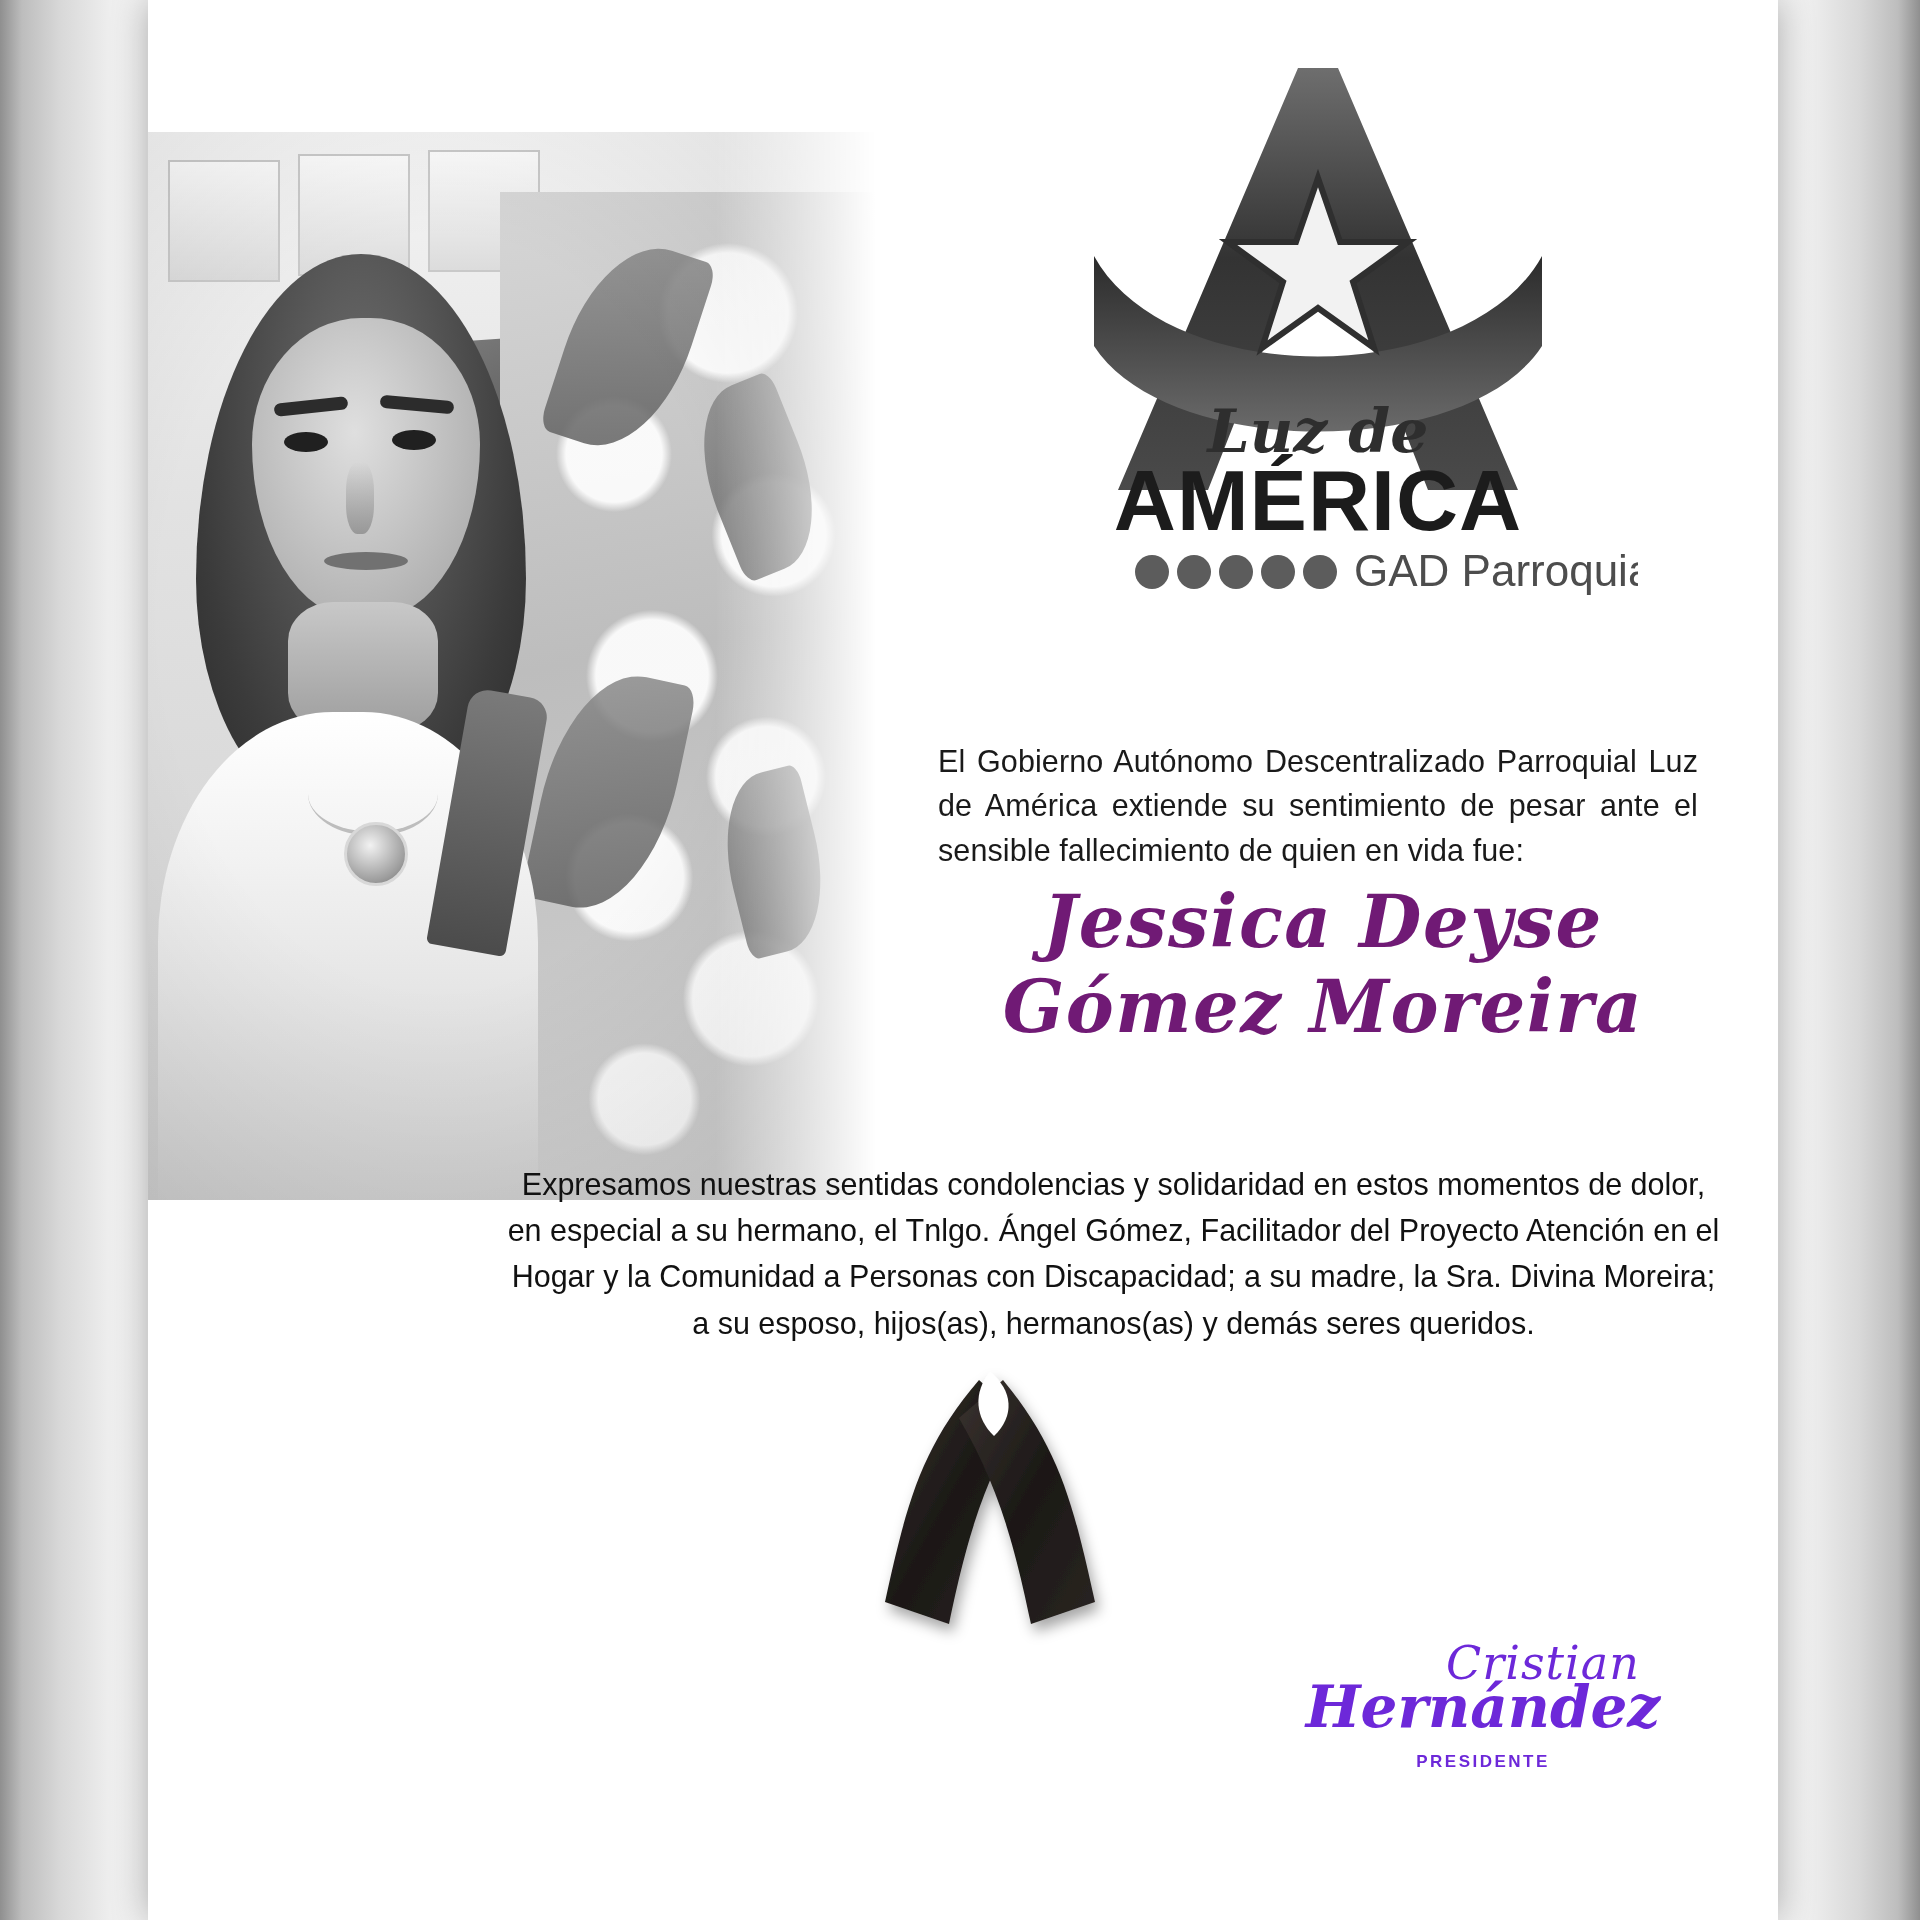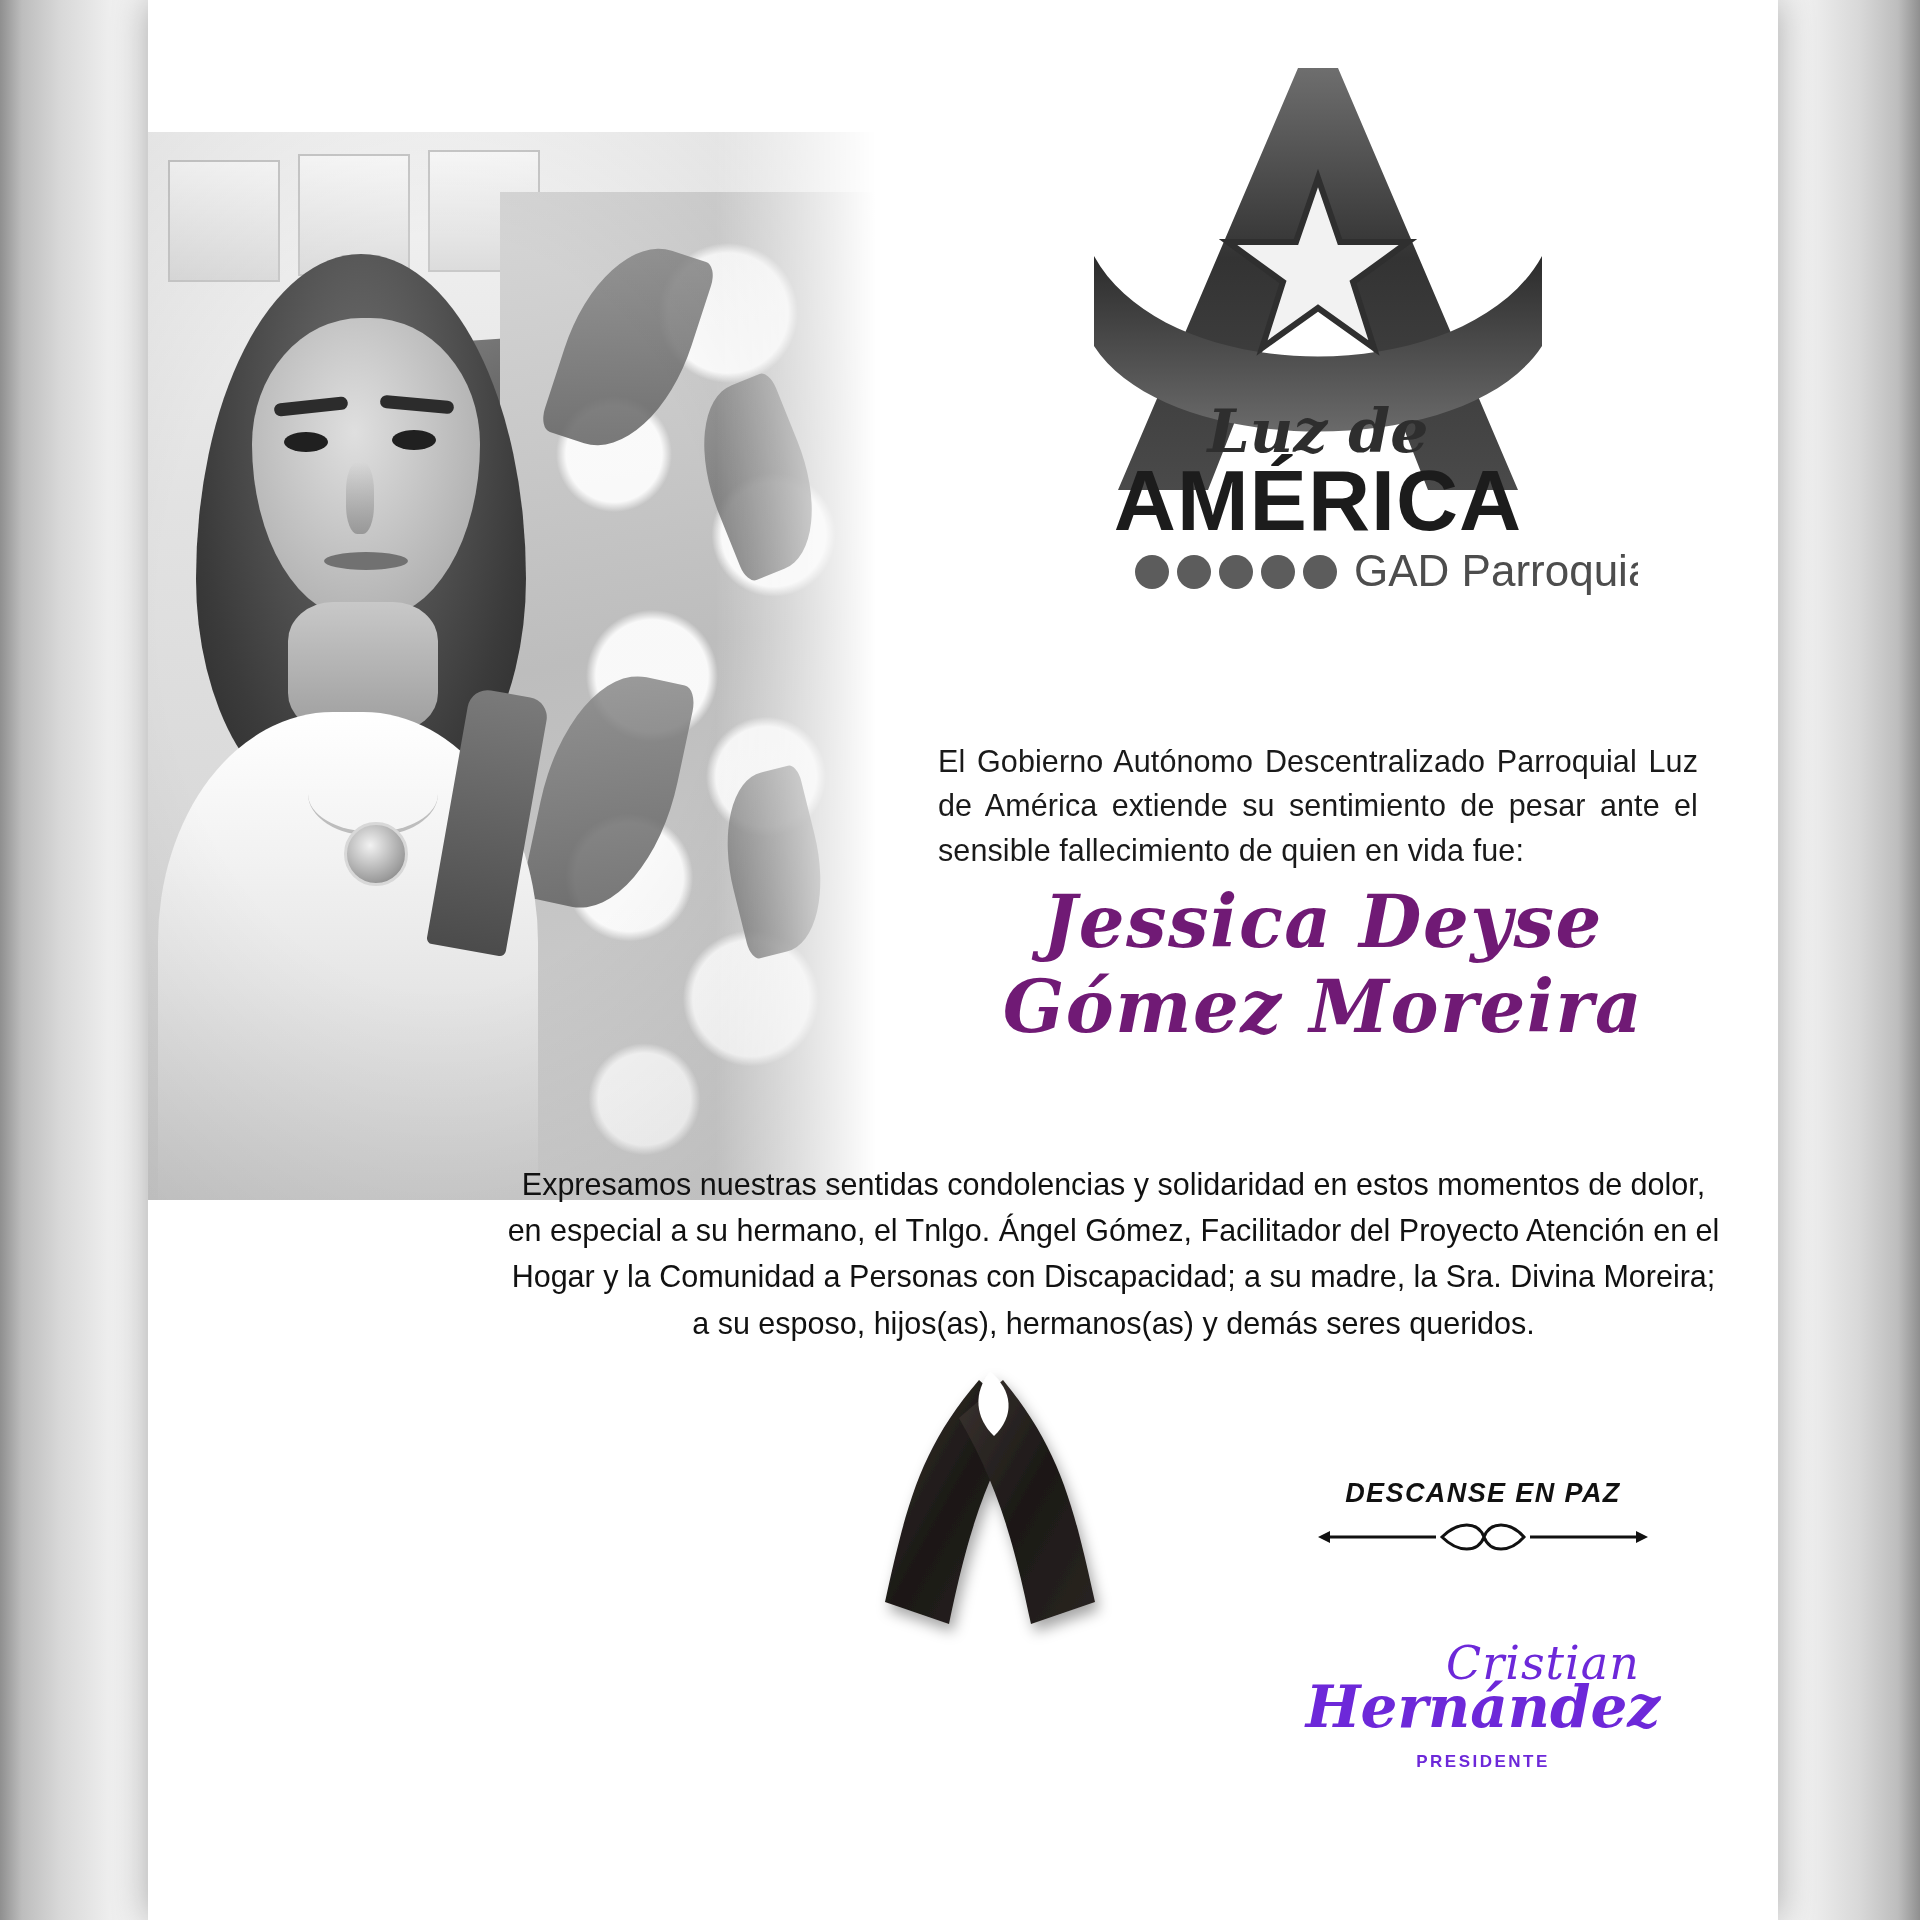--- a/index.html
+++ b/index.html
@@ -359,30 +359,20 @@
       </defs>
       <g filter="url(#sh)">
         <path d="M116 28 C 58 96, 44 150, 22 250 L 86 272 C 104 186, 120 132, 158 66 Z" fill="url(#rib)"></path>
         <path d="M140 28 C 196 96, 210 150, 232 250 L 168 272 C 150 186, 134 132, 96 66 Z" fill="url(#rib)"></path>
         <path d="M128 22 C 104 36, 100 62, 118 82 C 134 100, 150 84, 148 62 C 146 42, 140 28, 128 22 Z" fill="#ffffff" opacity="0"></path>
         <path d="M127 20 C 150 38, 152 64, 131 84 C 112 66, 110 40, 127 20 Z" fill="#ffffff"></path>
       </g>
     </svg>
   </div>
 
-  <div class="rip">
-    <div class="rip-text">DESCANSE EN PAZ</div>
-    <svg class="rip-rule" width="330" height="36" viewBox="0 0 330 36" xmlns="http://www.w3.org/2000/svg">
-      <line x1="10" y1="18" x2="118" y2="18" stroke="#111" stroke-width="3"></line>
-      <line x1="212" y1="18" x2="320" y2="18" stroke="#111" stroke-width="3"></line>
-      <polygon points="0,18 12,12 12,24" fill="#111"></polygon>
-      <polygon points="330,18 318,12 318,24" fill="#111"></polygon>
-      <path d="M124 18 C 140 2, 160 2, 166 18 C 172 34, 192 34, 206 18 C 192 2, 172 2, 166 18 C 160 34, 140 34, 124 18 Z" fill="none" stroke="#111" stroke-width="3"></path>
-    </svg>
-  </div>
 
   <div class="signature">
     <div class="sig-first">Cristian</div>
     <div class="sig-last">Hernández</div>
     <div class="sig-role">PRESIDENTE</div>
   </div>
 
 </div>
 
 </body></html>

